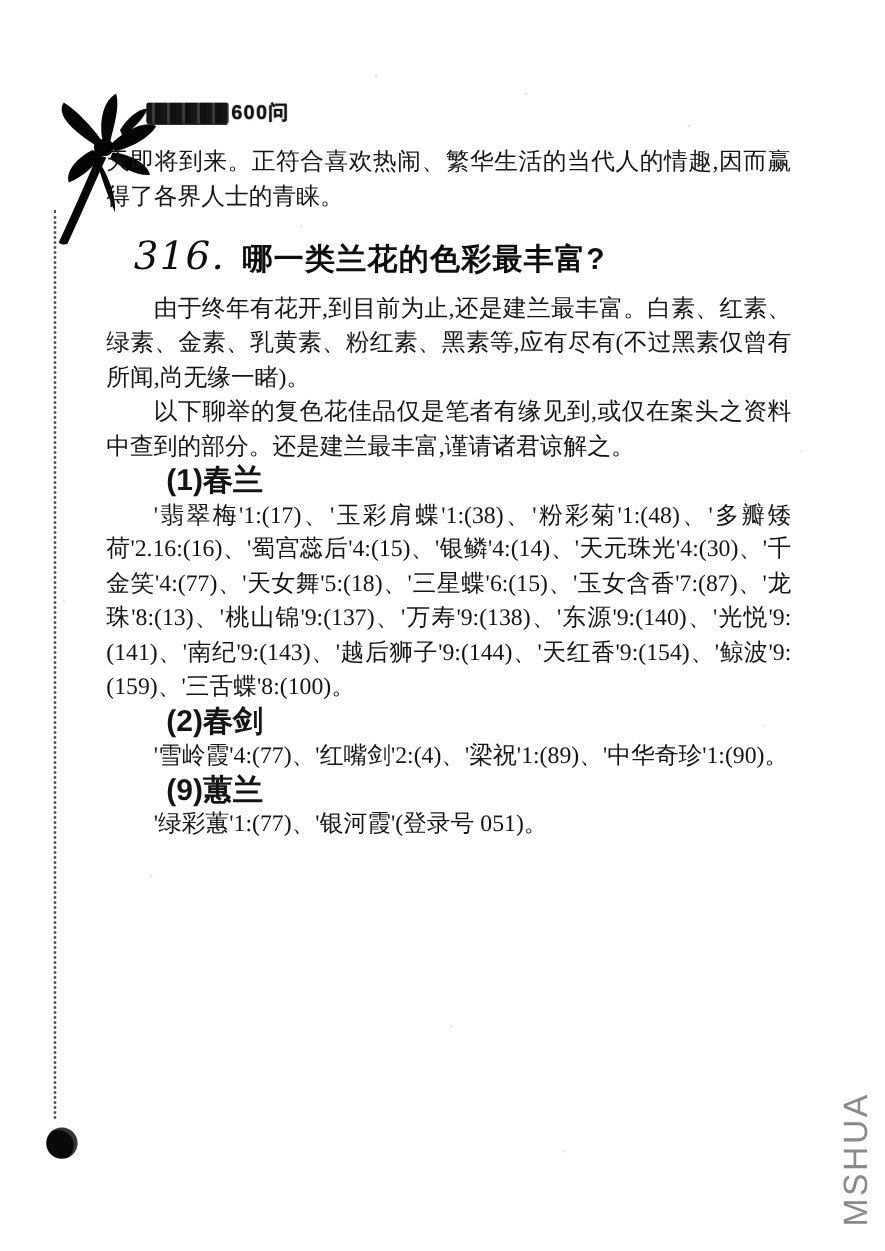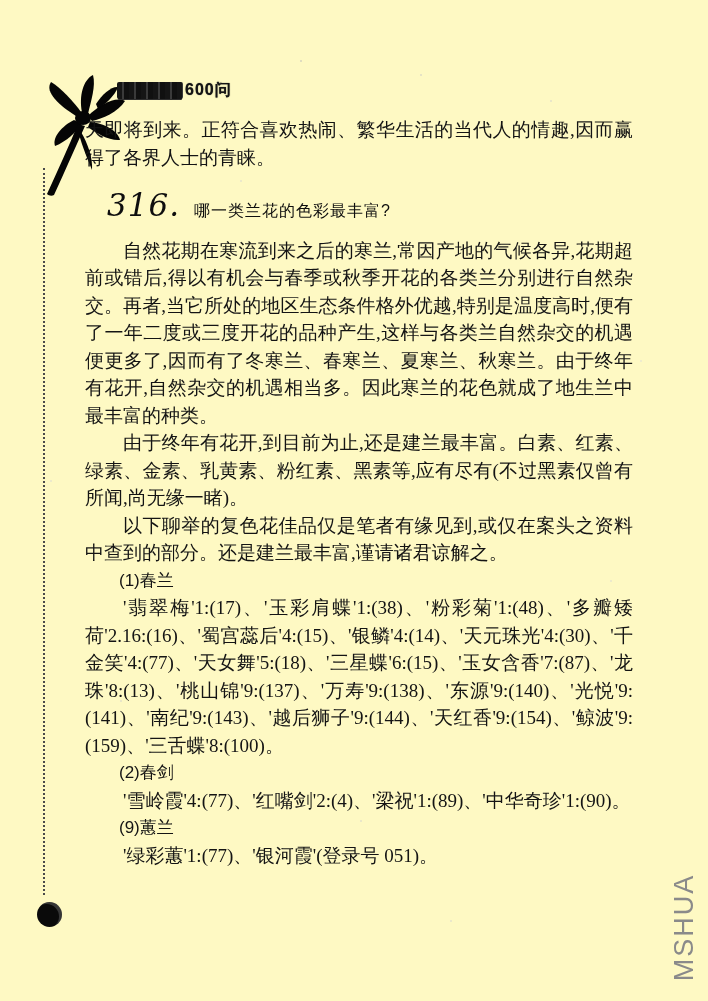--- a/index.html
+++ b/index.html
@@ -4,21 +4,21 @@
 <style>
   html,body{margin:0;padding:0;}
   body{
     font-family:"Liberation Serif","DejaVu Serif",serif;
     background:#e8e8e8;
   }
   .page{
     position:relative;
     width:708px;height:1001px;
     margin:0 auto;
-    background:#fef9c3;
+    background:#ffffff;
     overflow:hidden;
     box-shadow:0 0 4px rgba(0,0,0,.25);
   }
   
   .noise{
     position:absolute;width:2px;height:2px;background:#bdbdbd;border-radius:50%;
     left:300px;top:60px;opacity:.6;
     box-shadow:120px 14px #c9c9c9, 250px 40px #d2d2d2, -60px 120px #d6d6d6,
       310px 520px #d9d9d9, -180px 640px #cfcfcf, 150px 860px #d4d4d4,
       340px 300px #dddddd, -250px 420px #d8d8d8, 60px 760px #d2d2d2;
@@ -79,27 +79,27 @@
     display:flex;align-items:baseline;
     margin:18px 0 12px 0;padding-left:22px;
   }
   .sec-num{
     font-family:"DejaVu Serif",serif;
     font-style:italic;font-size:31px;line-height:32px;color:#0e0e0e;
     letter-spacing:1px;
   }
   .sec-title{
     font-family:"Liberation Sans","DejaVu Sans",sans-serif;
-    font-weight:normal;font-size:16px;color:#0e0e0e;
+    font-weight:bold;font-size:24px;color:#0e0e0e;
     margin-left:14px;letter-spacing:1px;
   }
   .subhead{
     margin:0;text-indent:2em;
     font-family:"Liberation Sans","DejaVu Sans",sans-serif;
-    font-weight:normal;font-size:17px;
+    font-weight:bold;font-size:24px;
   }
 </style>
 </head>
 <body>
 
 <div class="page">
 
   <div class="noise"></div>
 
   <svg class="flower" width="95" height="125" viewBox="0 0 95 125">
@@ -125,21 +125,20 @@
 
   <div class="content">
 
     <p class="para">天即将到来。正符合喜欢热闹、繁华生活的当代人的情趣,因而赢得了各界人士的青睐。</p>
 
     <div class="section-head">
       <span class="sec-num">316.</span>
       <span class="sec-title">哪一类兰花的色彩最丰富?</span>
     </div>
 
-    <p class="para indent">自然花期在寒流到来之后的寒兰,常因产地的气候各异,花期超前或错后,得以有机会与春季或秋季开花的各类兰分别进行自然杂交。再者,当它所处的地区生态条件格外优越,特别是温度高时,便有了一年二度或三度开花的品种产生,这样与各类兰自然杂交的机遇便更多了,因而有了冬寒兰、春寒兰、夏寒兰、秋寒兰。由于终年有花开,自然杂交的机遇相当多。因此寒兰的花色就成了地生兰中最丰富的种类。</p>
     <p class="para indent">由于终年有花开,到目前为止,还是建兰最丰富。白素、红素、绿素、金素、乳黄素、粉红素、黑素等,应有尽有(不过黑素仅曾有所闻,尚无缘一睹)。</p>
 
 
     <p class="para indent">以下聊举的复色花佳品仅是笔者有缘见到,或仅在案头之资料中查到的部分。还是建兰最丰富,谨请诸君谅解之。</p>
 
     <p class="subhead">(1)春兰</p>
     <p class="para indent">'翡翠梅'1:(17)、'玉彩肩蝶'1:(38)、'粉彩菊'1:(48)、'多瓣矮荷'2.16:(16)、'蜀宫蕊后'4:(15)、'银鳞'4:(14)、'天元珠光'4:(30)、'千金笑'4:(77)、'天女舞'5:(18)、'三星蝶'6:(15)、'玉女含香'7:(87)、'龙珠'8:(13)、'桃山锦'9:(137)、'万寿'9:(138)、'东源'9:(140)、'光悦'9:(141)、'南纪'9:(143)、'越后狮子'9:(144)、'天红香'9:(154)、'鲸波'9:(159)、'三舌蝶'8:(100)。</p>
 
     <p class="subhead">(2)春剑</p>
     <p class="para indent">'雪岭霞'4:(77)、'红嘴剑'2:(4)、'梁祝'1:(89)、'中华奇珍'1:(90)。</p>

